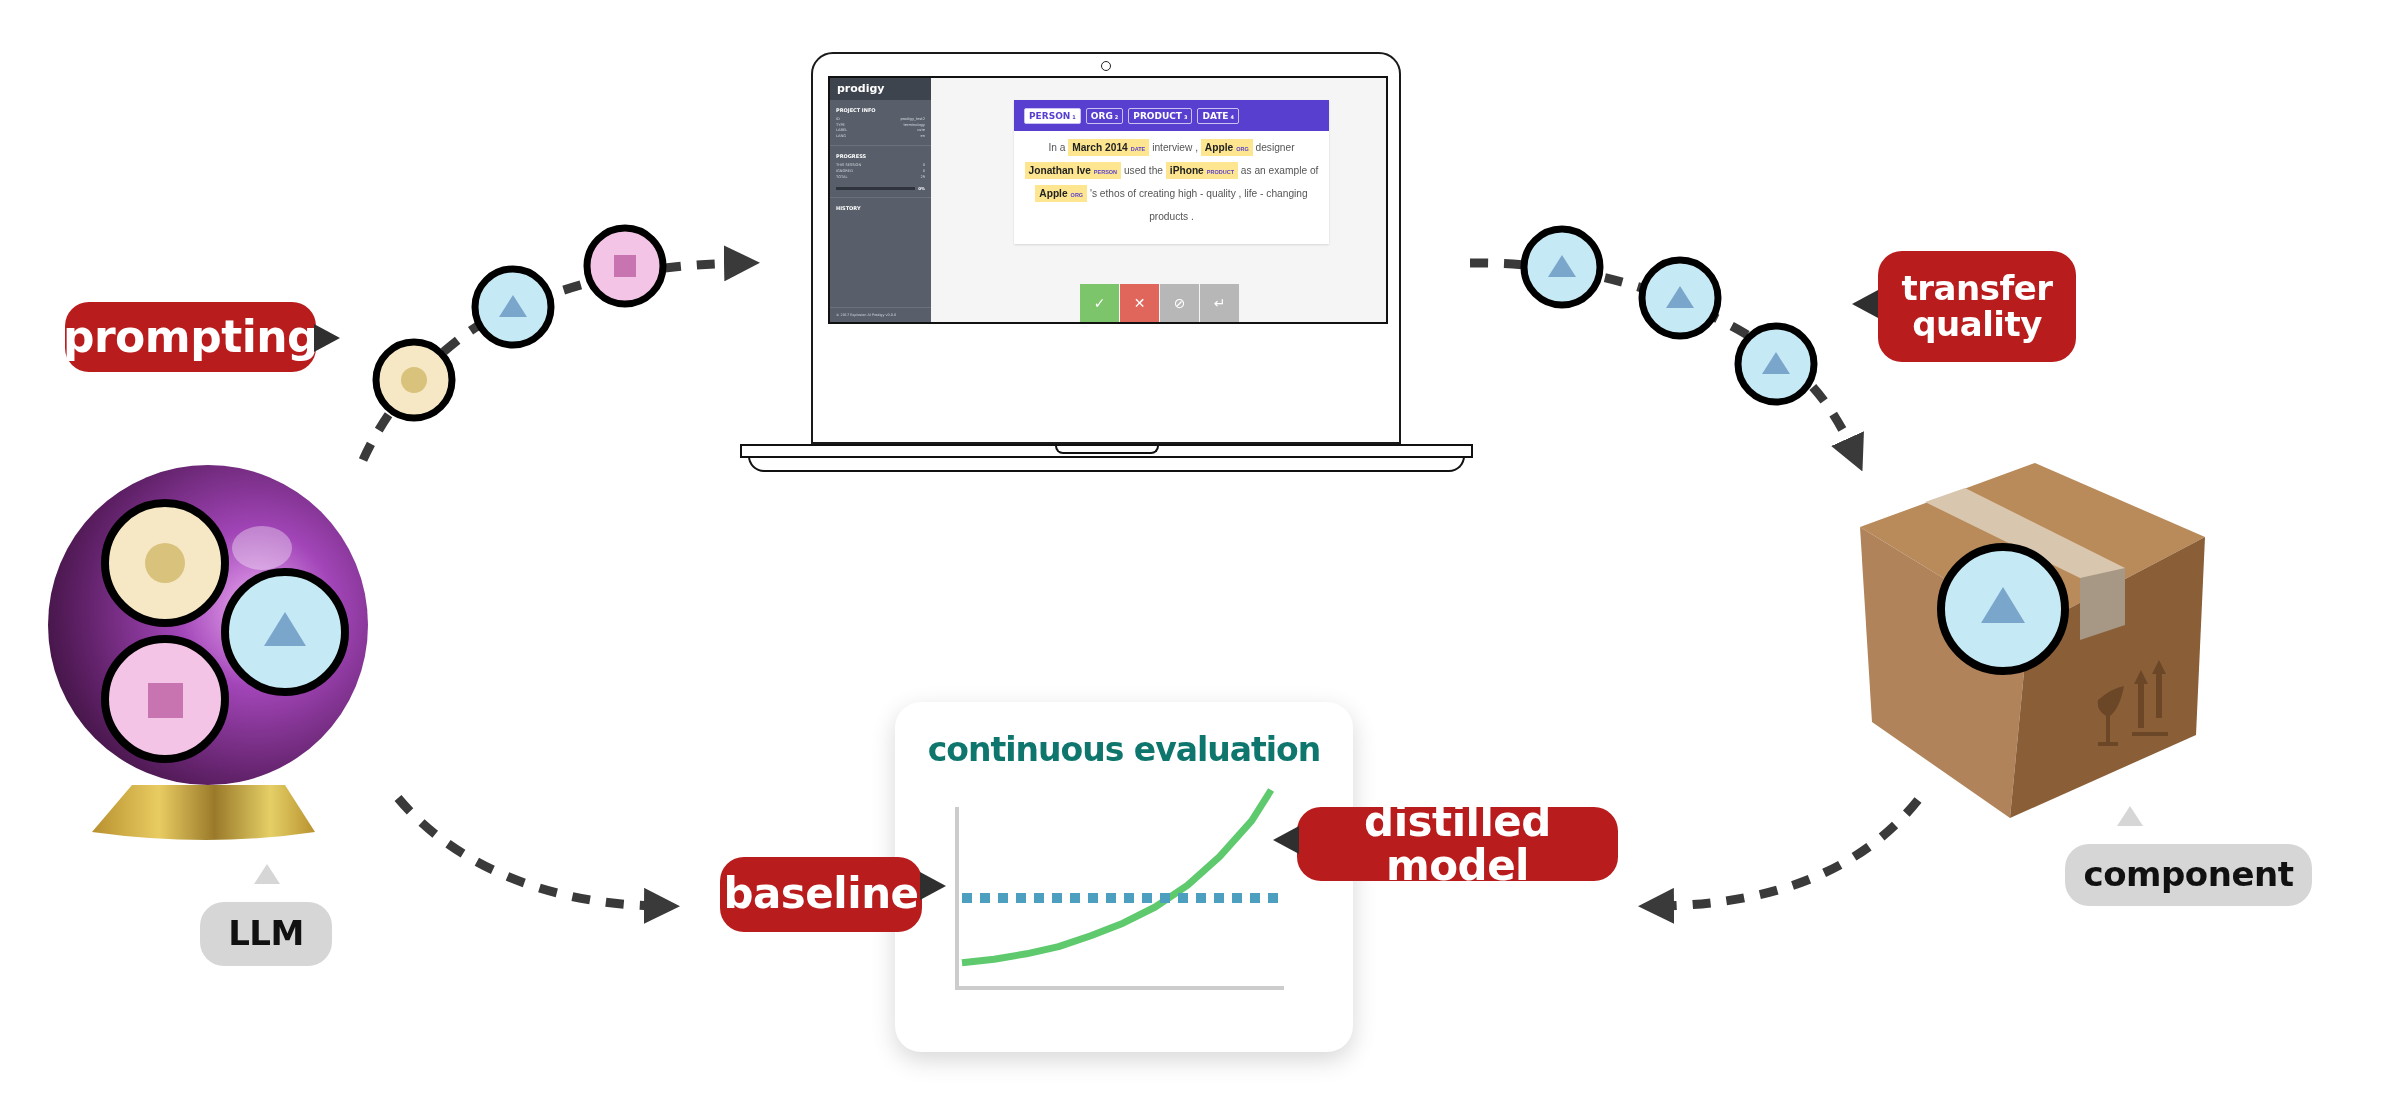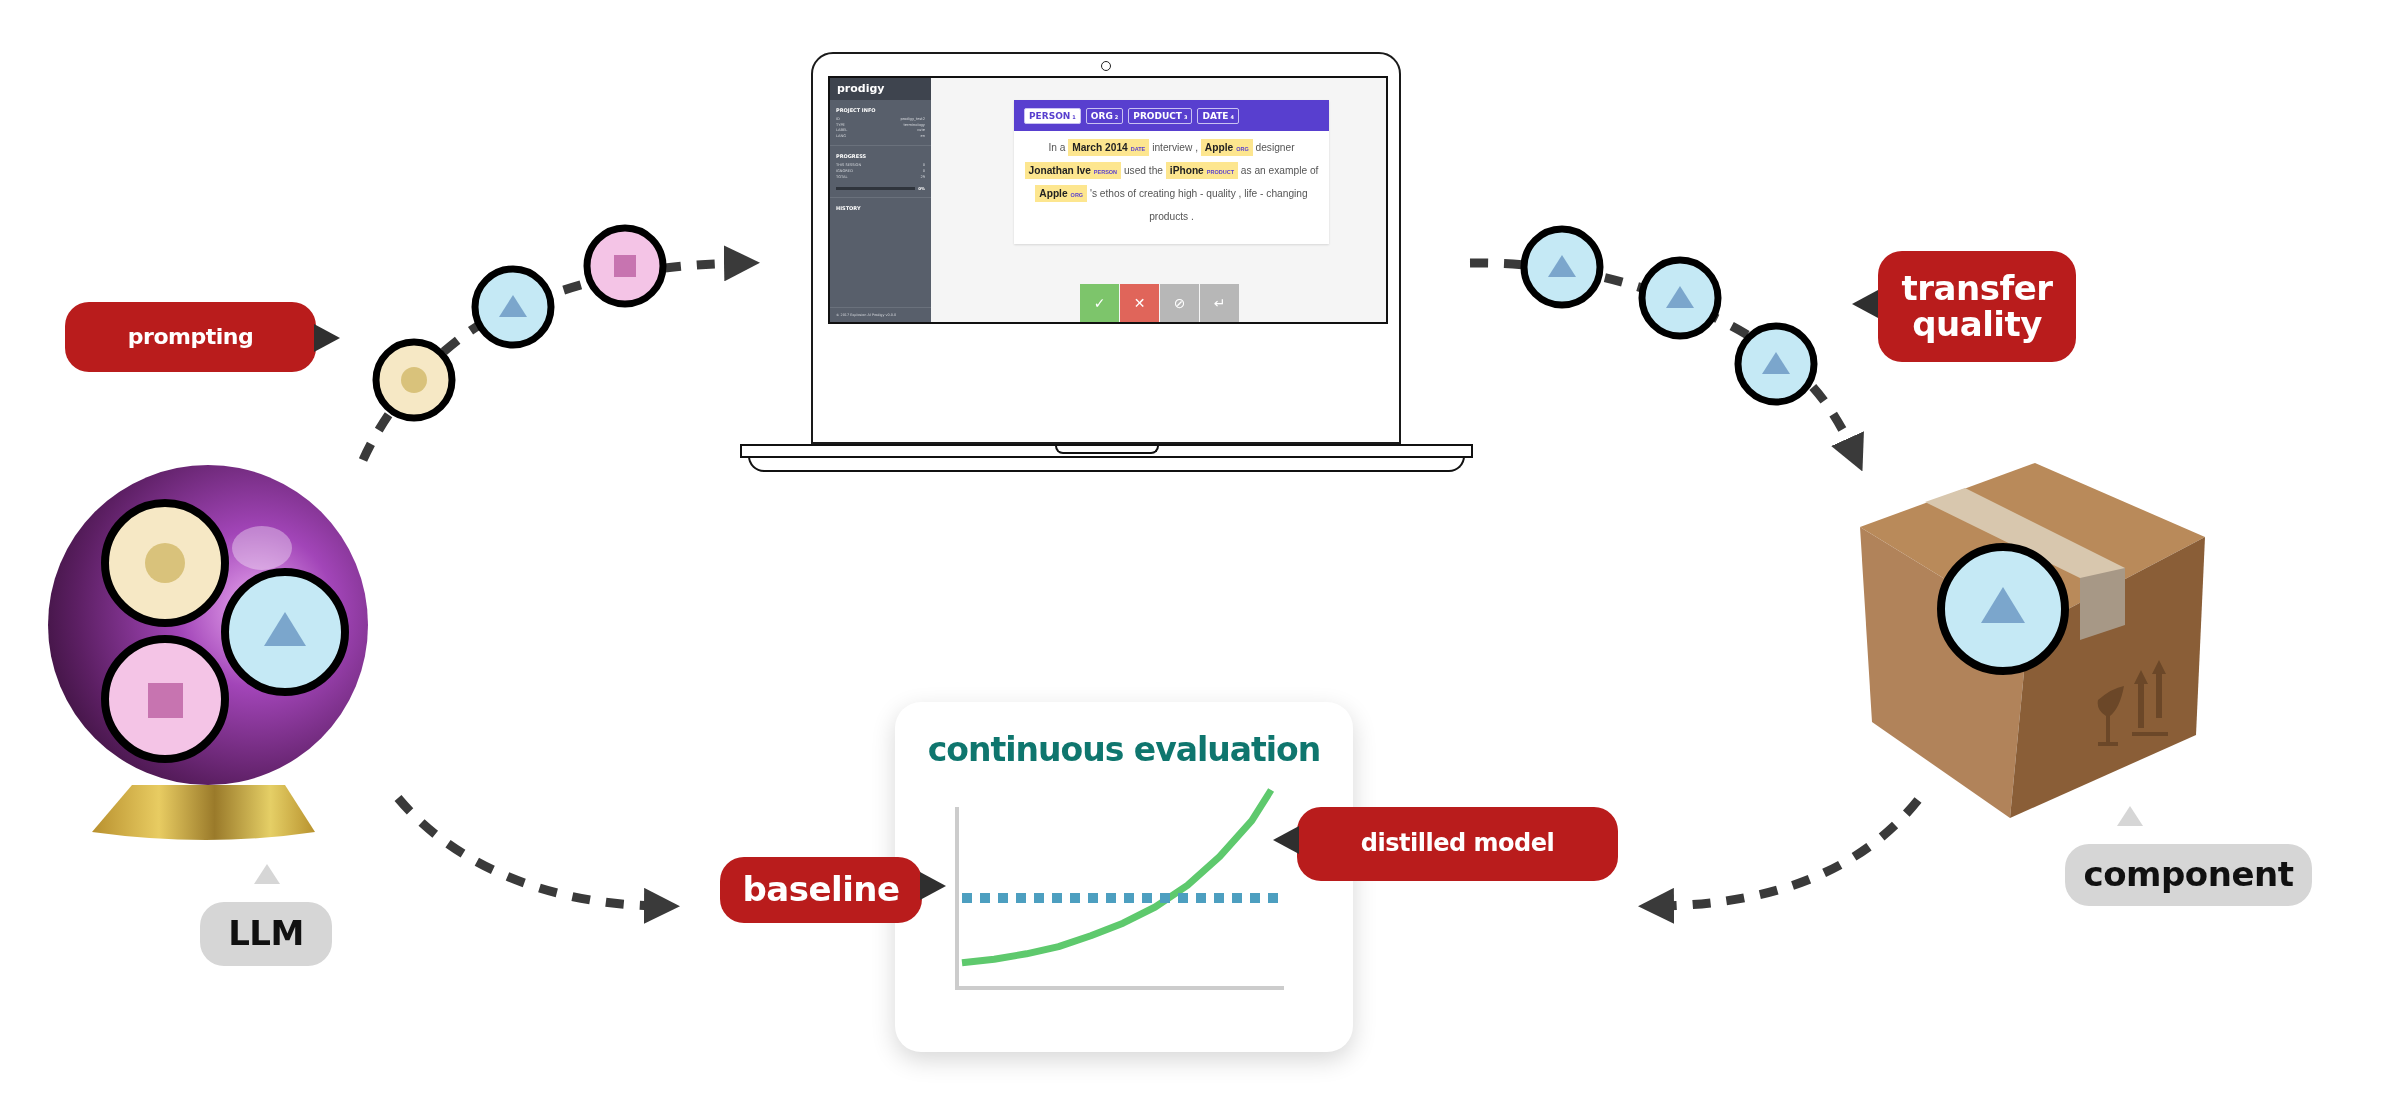--- a/index.html
+++ b/index.html
@@ -125,21 +125,21 @@
       <path d="M2134,684 l7,-14 l7,14 z M2152,674 l7,-14 l7,14 z"></path>
       <rect x="2132" y="732" width="36" height="4"></rect>
     </g>
   </g>
   <g>
       <circle cx="2003" cy="609" r="62" fill="#c5e9f5" stroke="#000" stroke-width="8"></circle>
       <path d="M2003,587 L2025,623 L1981,623 z" fill="#7ba6cc"></path>
     </g>
 </svg>
 
-<div class="bubble" style="left:65px;top:302px;width:251px;height:70px;font-size:22px;">
+<div class="bubble" style="left:65px;top:302px;width:251px;height:70px;font-size:44px;">
   <span>prompting</span>
 </div>
 <div class="tail" style="left:314px;top:324px;border-top:14px solid transparent;border-bottom:14px solid transparent;border-left:26px solid #2f2f2f;"></div>
 
 <div class="bubble" style="left:1878px;top:251px;width:198px;height:111px;font-size:34px;flex-direction:column;">
   <span>transfer</span>
   <span>quality</span>
 </div>
 <div class="tail" style="left:1852px;top:290px;border-top:14px solid transparent;border-bottom:14px solid transparent;border-right:26px solid #2f2f2f;"></div>
 
@@ -238,21 +238,21 @@
 </div>
 <svg class="full" id="chart" viewBox="0 0 2391 1107" style="pointer-events:none;">
   <line x1="957" y1="807" x2="957" y2="990" stroke="#cccccc" stroke-width="4"></line>
   <line x1="955" y1="988" x2="1284" y2="988" stroke="#cccccc" stroke-width="4"></line>
   <g id="series-layer">
       <path d="M962.0,962.8 L994.2,959.2 L1026.4,953.8 L1058.6,946.6 L1090.8,935.8 L1123.0,923.2 L1155.2,907.0 L1187.4,885.4 L1219.6,856.6 L1251.8,820.6 L1271.1,790.0" fill="none" stroke="#5ec96d" stroke-width="7" stroke-linecap="butt" stroke-linejoin="round"></path>
       <path d="M962.0,898.0 L1284.0,898.0" fill="none" stroke="#4d9fc0" stroke-width="10" stroke-dasharray="10 8"></path>
     </g>
 </svg>
 
-<div class="bubble" style="left:720px;top:857px;width:202px;height:66px;font-size:34px;">
+<div class="bubble" style="left:720px;top:857px;width:202px;height:75px;font-size:42px;">
   <span>baseline</span>
 </div>
 <div class="tail" style="left:920px;top:872px;border-top:14px solid transparent;border-bottom:14px solid transparent;border-left:26px solid #2f2f2f;"></div>
 
-<div class="bubble" style="left:1297px;top:807px;width:321px;height:74px;font-size:24px;">
+<div class="bubble" style="left:1297px;top:807px;width:321px;height:74px;font-size:42px;">
   <span>distilled model</span>
 </div>
 <div class="tail" style="left:1273px;top:826px;border-top:14px solid transparent;border-bottom:14px solid transparent;border-right:26px solid #2f2f2f;"></div>
 
 </body></html>

